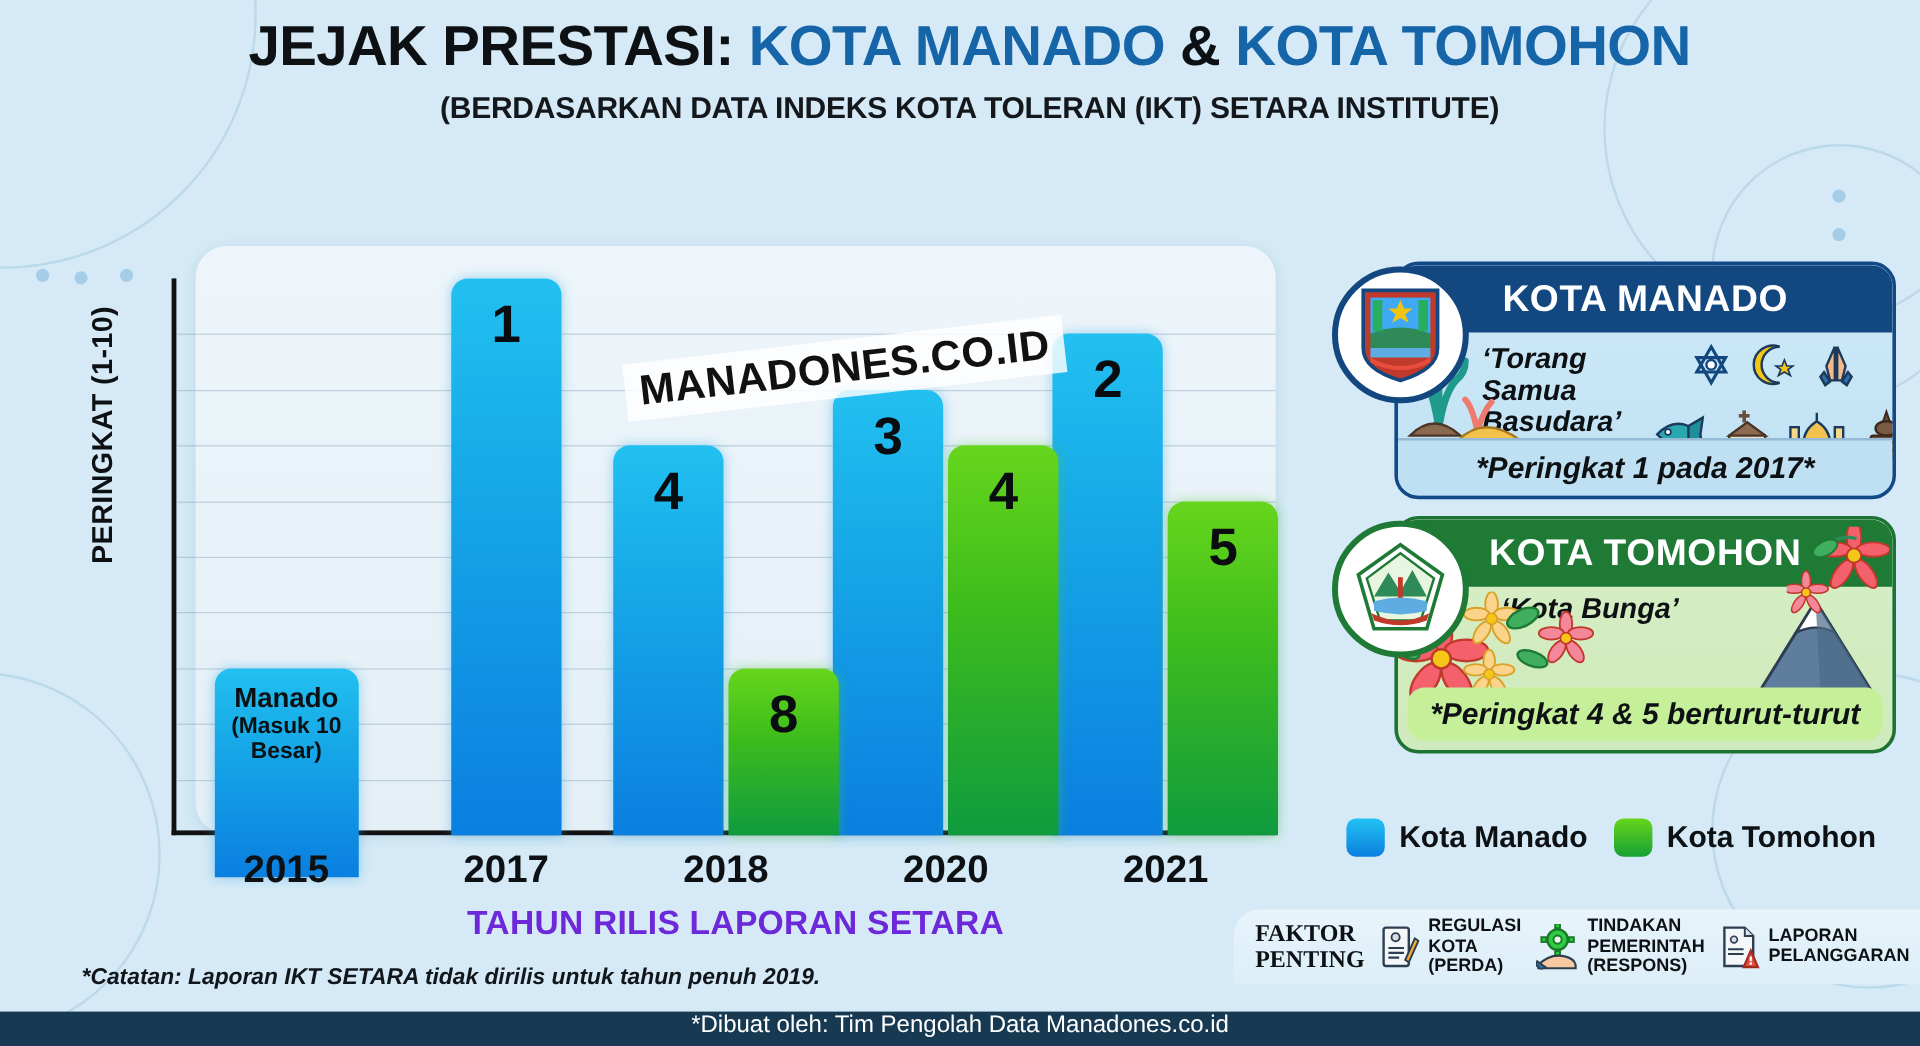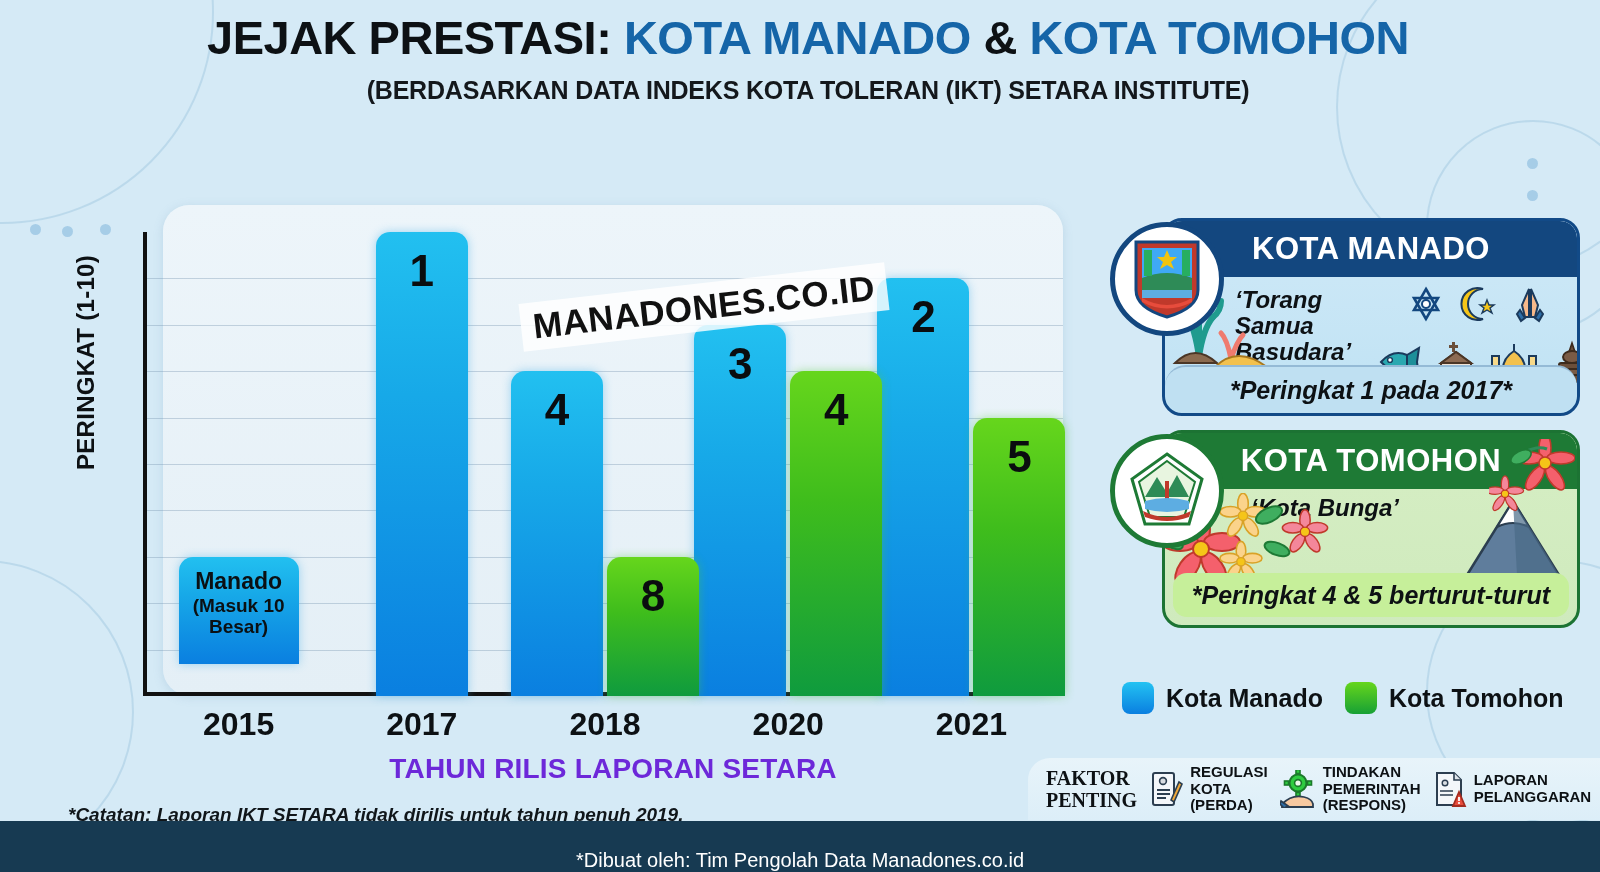--- a/index.html
+++ b/index.html
@@ -108,21 +108,21 @@
     position:absolute;left:70px;top:66px;width:150px;
     font-size:24px;font-weight:bold;font-style:italic;color:#0d1114;
     line-height:1.08;text-align:left;
   }
   .card-tomohon .motto{left:86px;top:62px;width:230px;}
   .ribbon{
     position:absolute;left:0;right:0;bottom:0;height:46px;
     display:flex;align-items:center;justify-content:center;
     font-size:25px;font-weight:bold;font-style:italic;color:#0d1114;
   }
-  .card-manado .ribbon{background:#bfe0f2;border-top:2px solid rgba(20,70,130,.25);border-radius:21px;}
+  .card-manado .ribbon{background:#bfe0f2;border-top:2px solid rgba(20,70,130,.25);}
   .card-tomohon .ribbon{background:#c6ef9a;border-radius:14px;margin:0 8px 8px;height:44px;}
   .icon-row{position:absolute;display:flex;gap:10px;align-items:center;}
   .ir1{left:240px;top:62px;}
   .ir2{left:212px;top:118px;}
   
   .legend{position:absolute;left:1122px;top:682px;display:flex;align-items:center;gap:22px;}
   .lg-item{display:flex;align-items:center;gap:12px;}
   .sw{width:32px;height:32px;border-radius:8px;}
   .sw.blue{background:linear-gradient(180deg,#23c2f2 0%,#0a7fe0 100%);}
   .sw.green{background:linear-gradient(180deg,#66d61c 0%,#17a035 100%);}
@@ -132,22 +132,22 @@
     position:absolute;left:1028px;top:758px;width:572px;height:62px;
     background:linear-gradient(180deg,#e8f4fa 0%,#dceef8 100%);
     border-radius:22px 0 0 0;
     display:flex;align-items:center;padding-left:18px;gap:12px;
   }
   .fk-title{font-size:20px;font-weight:bold;color:#0d1114;line-height:1.1;font-family:Liberation Serif, serif;}
   .fk-item{display:flex;align-items:center;gap:7px;}
   .fk-text{font-size:15px;font-weight:bold;color:#0d1114;line-height:1.12;}
   
   .footer{
-    position:absolute;left:0;right:0;bottom:0;height:51px;background:#173a52;
-    display:flex;align-items:flex-end;justify-content:center;
+    position:absolute;left:0;right:0;bottom:0;height:29px;background:#173a52;
+    display:flex;align-items:flex-start;justify-content:center;
     color:#fff;font-size:20px;
   }
 </style>
 </head>
 <body>
 
 <div class="bg-deco">
   <div class="circ c1"></div>
   <div class="circ c2"></div>
   <div class="circ c3"></div>
@@ -202,21 +202,21 @@
       </div>
       <div class="bar green" style="left: 464px; top: 324.8px; width: 92px; height: 139.2px;">
         <div class="val">8</div>
       </div>
       <div class="bar green" style="left: 647.2px; top: 139.2px; width: 92px; height: 324.8px;">
         <div class="val">4</div>
       </div>
       <div class="bar green" style="left: 830.4px; top: 185.6px; width: 92px; height: 278.4px;">
         <div class="val">5</div>
       </div>
-      <div class="bar blue" style="left: 35.6px; top: 324.8px; width: 120px; height: 107px;">
+      <div class="bar blue" style="left: 35.6px; top: 324.8px; width: 120px; height: 174px;">
         <div class="bar-note"><span>Manado</span><span class="sm">(Masuk 10</span><span class="sm">Besar)</span></div>
       </div>
     </div>
 </div>
 <div id="yticks"></div>
 <div id="xticks">
     <div class="xtick" style="left: 238.6px;">2015</div>
     <div class="xtick" style="left: 421.8px;">2017</div>
     <div class="xtick" style="left: 605px;">2018</div>
     <div class="xtick" style="left: 788.2px;">2020</div>

